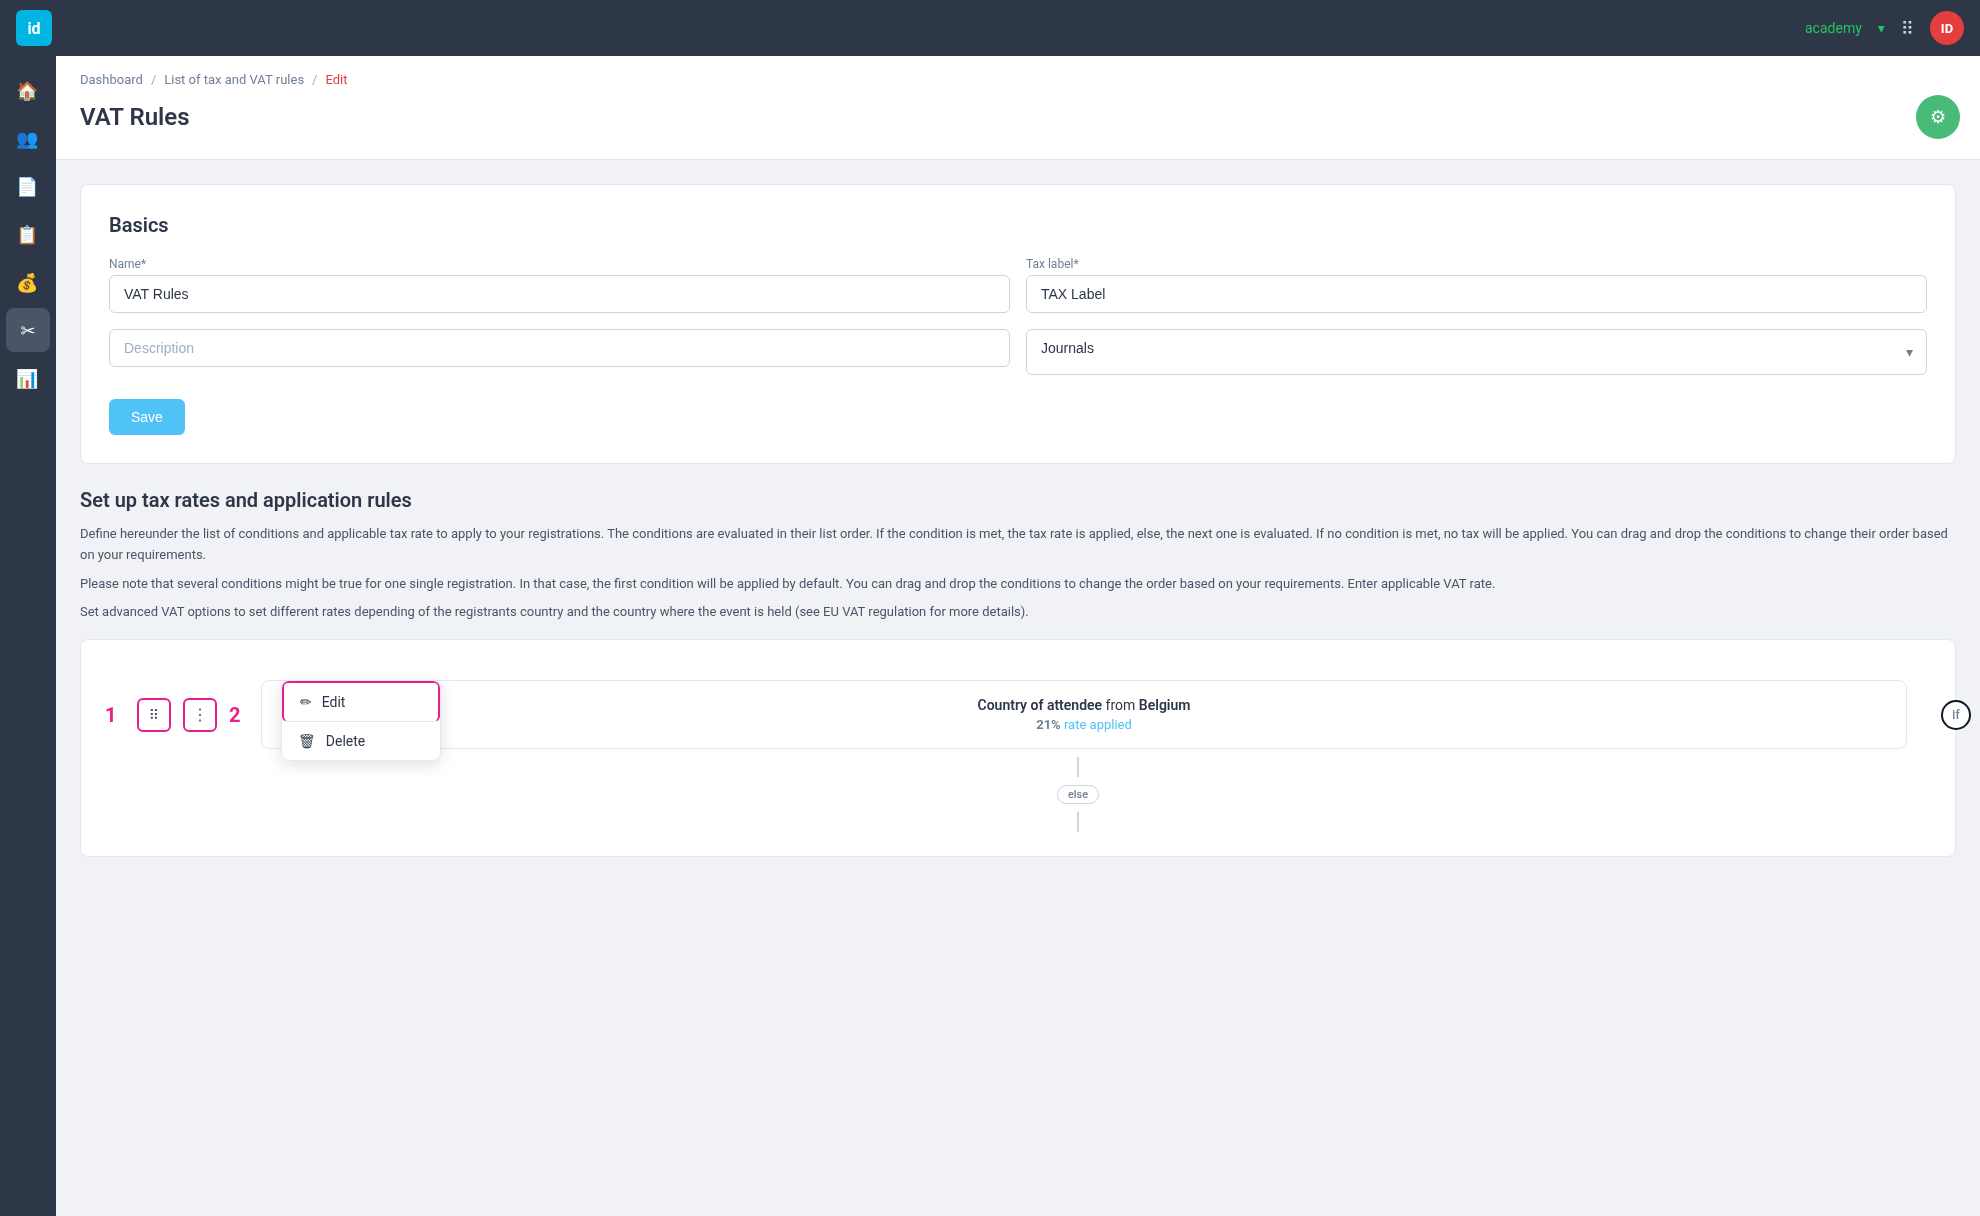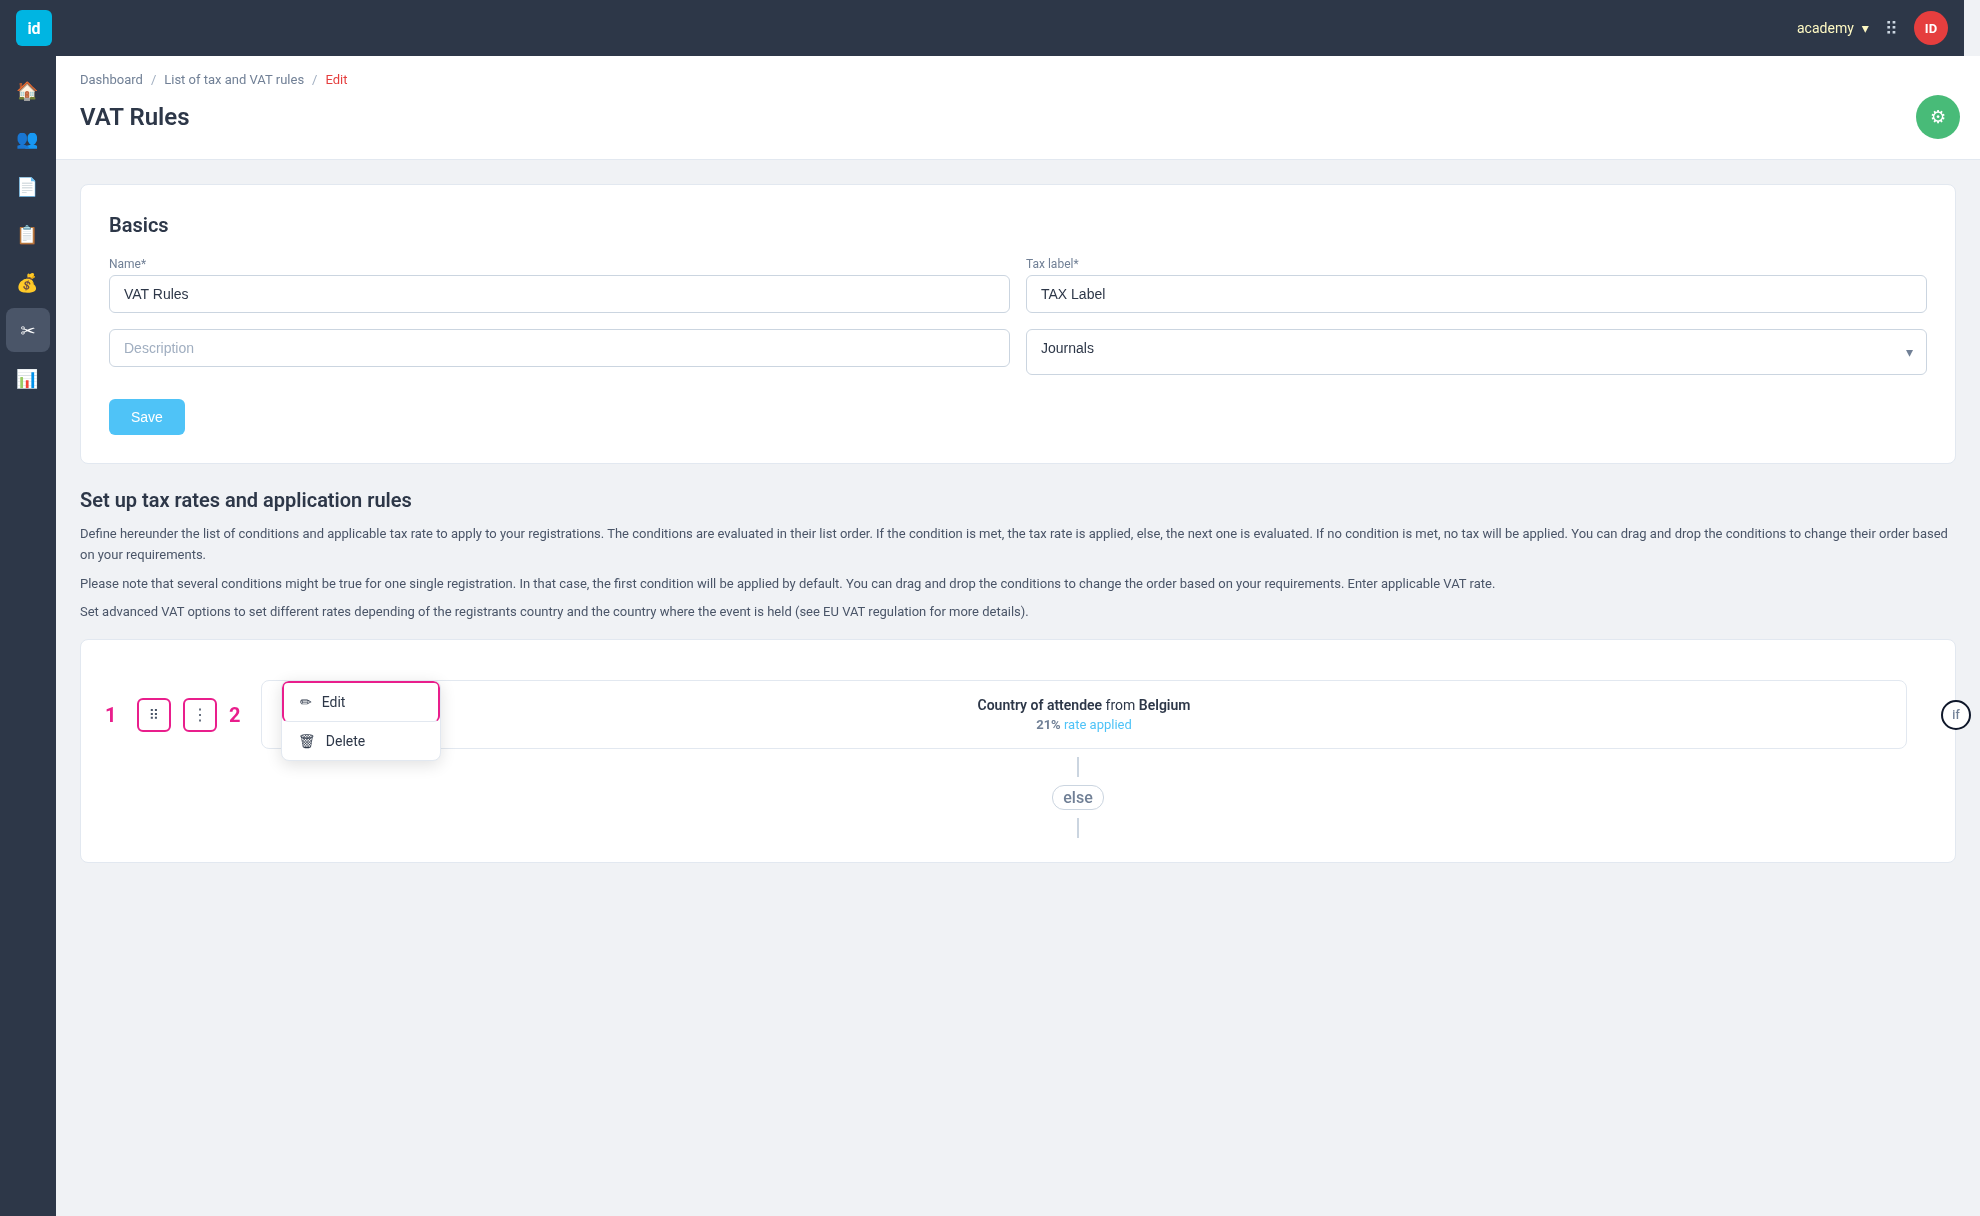--- a/index.html
+++ b/index.html
@@ -1,30 +1,30 @@
 <!DOCTYPE html>
 <html><head>
   <meta charset="utf-8">
   <style>
     * { box-sizing: border-box; margin: 0; padding: 0; }
     body { font-family: -apple-system, BlinkMacSystemFont, 'Segoe UI', Roboto, sans-serif; background: #f0f2f5; display: flex; height: 100vh; overflow: hidden; }
 
     
     .topbar {
-      position: fixed; top: 0; left: 0; right: 16px; height: 56px;
+      position: fixed; top: 0; left: 0; right: 0; height: 56px;
       background: #2d3748; display: flex; align-items: center;
       justify-content: space-between; padding: 0 16px; z-index: 100;
     }
     .topbar-logo {
       width: 36px; height: 36px; background: #00b5e2;
       border-radius: 6px; display: flex; align-items: center; justify-content: center;
       color: white; font-weight: bold; font-size: 16px;
     }
     .topbar-right { display: flex; align-items: center; gap: 16px; }
-    .topbar-academy { color: #fef9c3; font-size: 14px; display: flex; align-items: center; gap: 8px; cursor: pointer; }
+    .topbar-academy { color: #22c55e; font-size: 14px; display: flex; align-items: center; gap: 16px; cursor: pointer; }
     .topbar-grid { color: #cbd5e0; font-size: 18px; cursor: pointer; }
     .topbar-avatar {
       width: 34px; height: 34px; border-radius: 50%;
       background: #e53e3e; color: white; display: flex; align-items: center;
       justify-content: center; font-size: 13px; font-weight: bold; cursor: pointer;
     }
 
     
     .sidebar {
       position: fixed; top: 56px; left: 0; bottom: 0;
@@ -158,21 +158,21 @@
 
     
     .if-badge {
       position: absolute; right: -40px; top: 50%; transform: translateY(-50%);
       background: white; border: 2px solid #0f172a; border-radius: 50%;
       width: 30px; height: 30px; display: flex; align-items: center;
       justify-content: center; font-size: 12px; color: #718096; font-weight: 500;
     }
     .else-badge {
       background: white; border: 1px solid #cbd5e0; border-radius: 12px;
-      padding: 2px 10px; font-size: 16px; color: #718096; font-weight: 500;
+      padding: 2px 10px; font-size: 11px; color: #718096; font-weight: 500;
       display: inline-block; margin: 8px auto; text-align: center;
     }
     .connector-line {
       width: 2px; height: 20px; background: #cbd5e0;
       margin: 0 auto;
     }
   </style>
 </head>
 <body>
 

